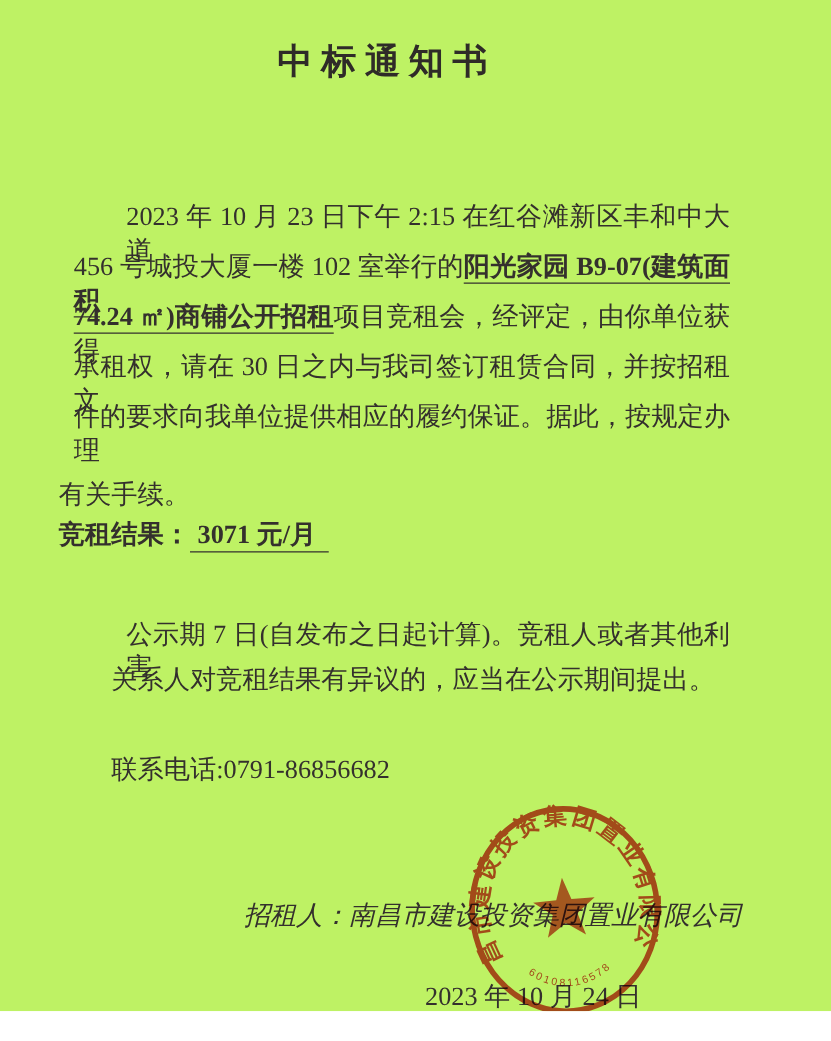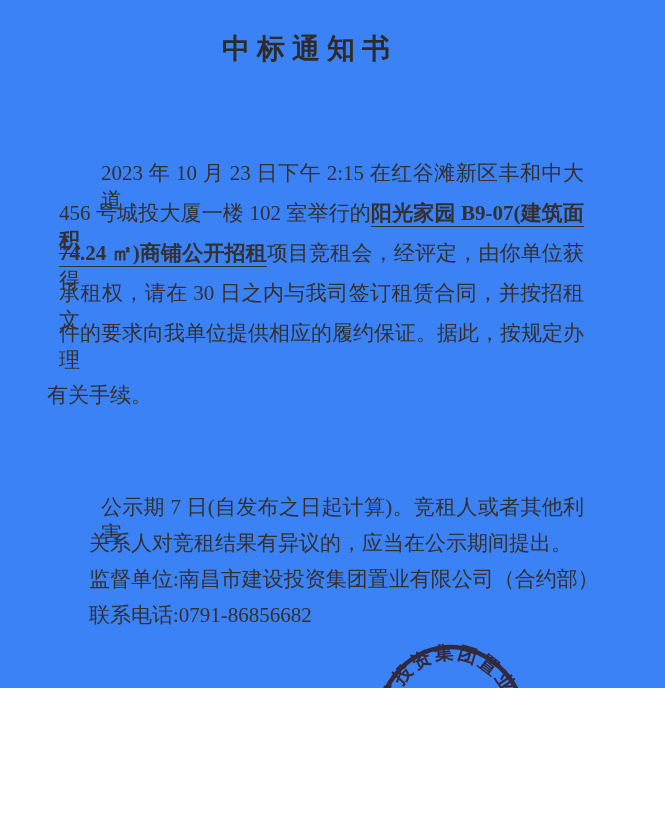--- a/index.html
+++ b/index.html
@@ -1,19 +1,19 @@
 <!DOCTYPE html>
 <html><head>
 <meta charset="utf-8">
 <style>
   html,body{margin:0;padding:0;background:#ffffff;}
   .page{
     position:relative;
-    width:665px;height:688px;
-    background:#3b82f6;
+    width:665px;height:809px;
+    background:#bef264;
     overflow:hidden;
     font-family:"Liberation Serif","DejaVu Serif",serif;
     color:#34302d;
   }
   .doc-title{
     position:absolute;left:47px;top:30px;width:525px;
     text-align:center;
     font-size:28px;font-weight:bold;
     letter-spacing:7px;
     color:#2f2b28;
@@ -84,24 +84,26 @@
   </div>
 
   <div class="line just p1-l3">
     <span class="em">74.24 ㎡)商铺公开招租</span><span>项目竞租会，经评定，由你单位获得</span>
   </div>
 
   <div class="line just p1-l4">承租权，请在 30 日之内与我司签订租赁合同，并按招租文</div>
   <div class="line just p1-l5">件的要求向我单位提供相应的履约保证。据此，按规定办理</div>
   <div class="line p1-l6">有关手续。</div>
 
+  <div class="line result-line">
+    <span class="bold">竞租结果：</span><span class="uline">3071 元/月</span>
+  </div>
 
   <div class="line just indent n-l1">公示期 7 日(自发布之日起计算)。竞租人或者其他利害</div>
   <div class="line indent n-l2">关系人对竞租结果有异议的，应当在公示期间提出。</div>
-  <div class="line indent n-l3">监督单位:南昌市建设投资集团置业有限公司（合约部）</div>
   <div class="line indent n-l4">联系电话:0791-86856682</div>
 
   <div class="line sign-line">招租人：南昌市建设投资集团置业有限公司</div>
   <div class="line date-line">2023 年 10 月 24 日</div>
 
   <svg class="stamp" viewBox="0 0 190 205" xmlns="http://www.w3.org/2000/svg">
     <defs>
       <path id="arcName" d="M 44.2 139.3 A 62 69 0 1 1 145.8 139.3" fill="none"></path>
       <path id="arcSerial" d="M 59.6 146.7 A 55 61 0 0 0 130.4 146.7" fill="none"></path>
     </defs>

